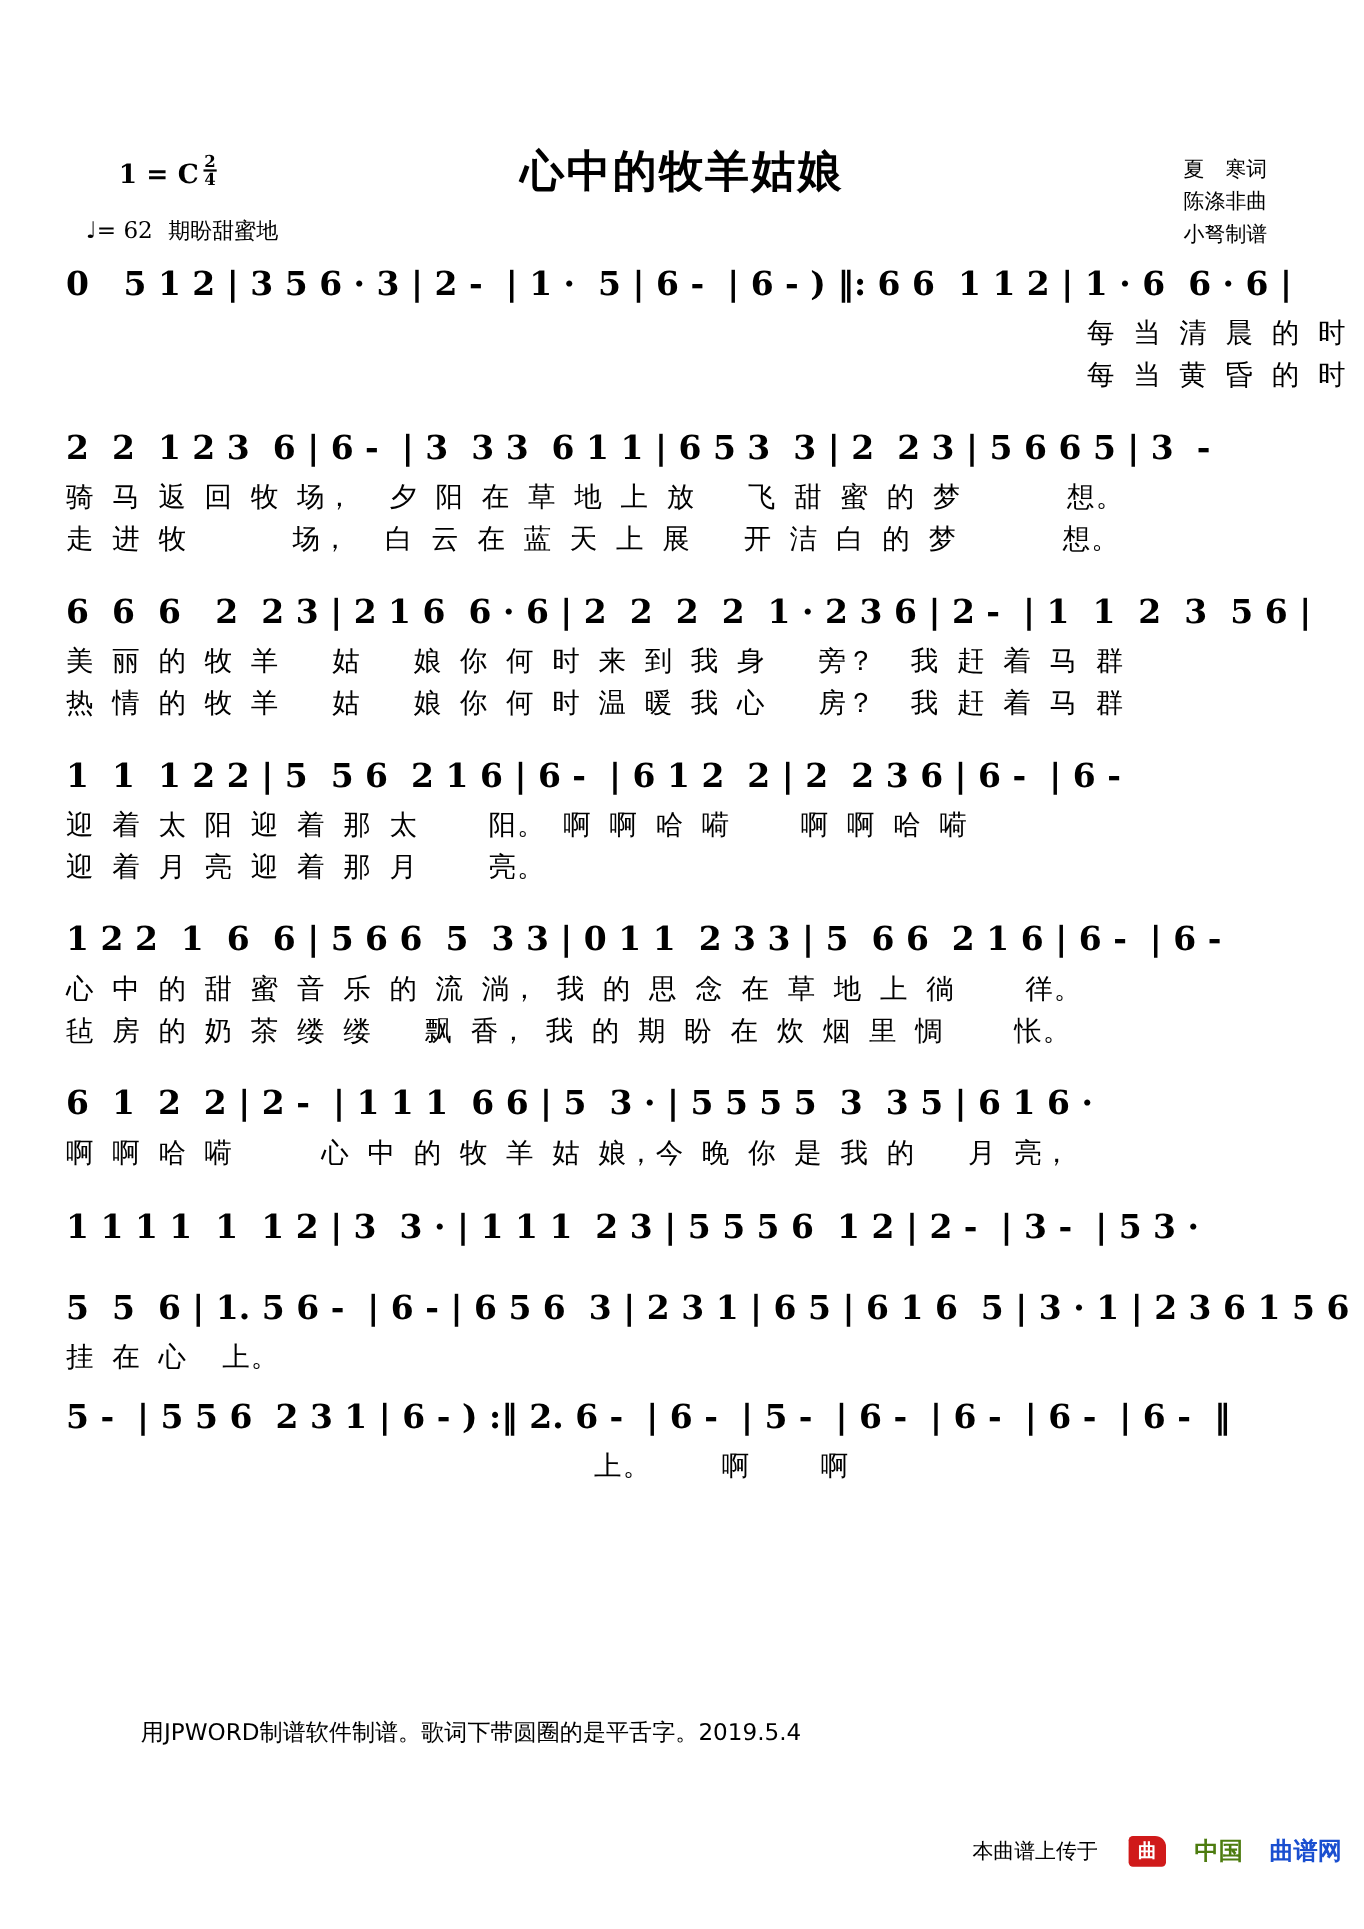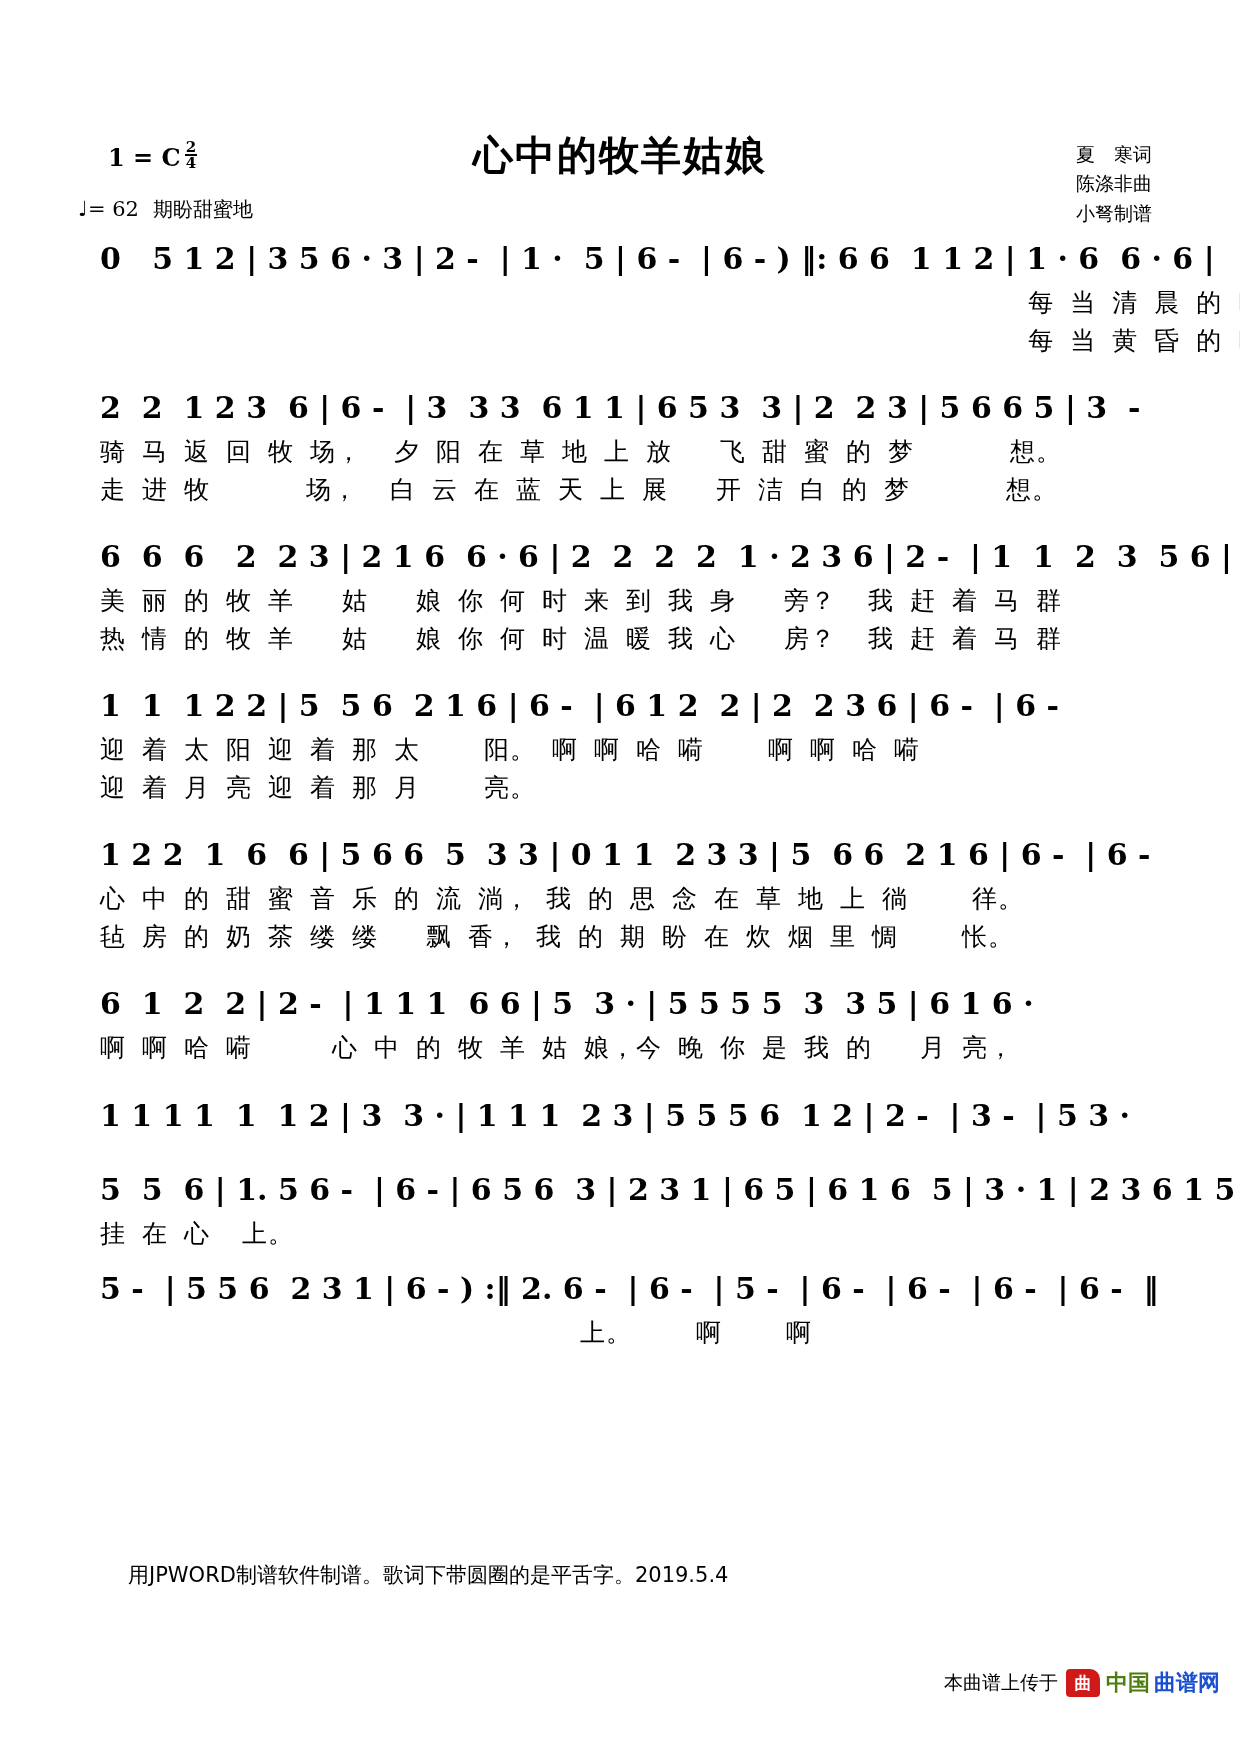--- a/index.html
+++ b/index.html
@@ -85,21 +85,21 @@
 
   
   .body {
     position: absolute;
     top: 240px;
     left: 0;
     width: 1240px;
   }
   .system {
     position: relative;
-    padding-left: 100px;
+    padding-left: 60px;
     padding-right: 80px;
     margin-bottom: 6px;
   }
   .notes {
     font-family: "DejaVu Serif", serif;
     font-size: 30px;
     font-weight: bold;
     letter-spacing: 0px;
     white-space: pre;
     line-height: 1.25;
@@ -125,20 +125,21 @@
     font-family: "DejaVu Sans", sans-serif;
   }
   .uploadbar {
     position: absolute;
     right: 20px;
     top: 1668px;
     display: flex;
     align-items: center;
     font-size: 19px;
     font-family: "DejaVu Sans", sans-serif;
+    gap: 20px;
   }
   .uploadbar .ub-text { color: #000; margin-right: 8px; }
   .ub-logo {
     display: inline-block;
     width: 34px; height: 28px;
     background: #d01a1a;
     color: #fff;
     border-radius: 4px 10px 4px 4px;
     text-align: center;
     line-height: 28px;

